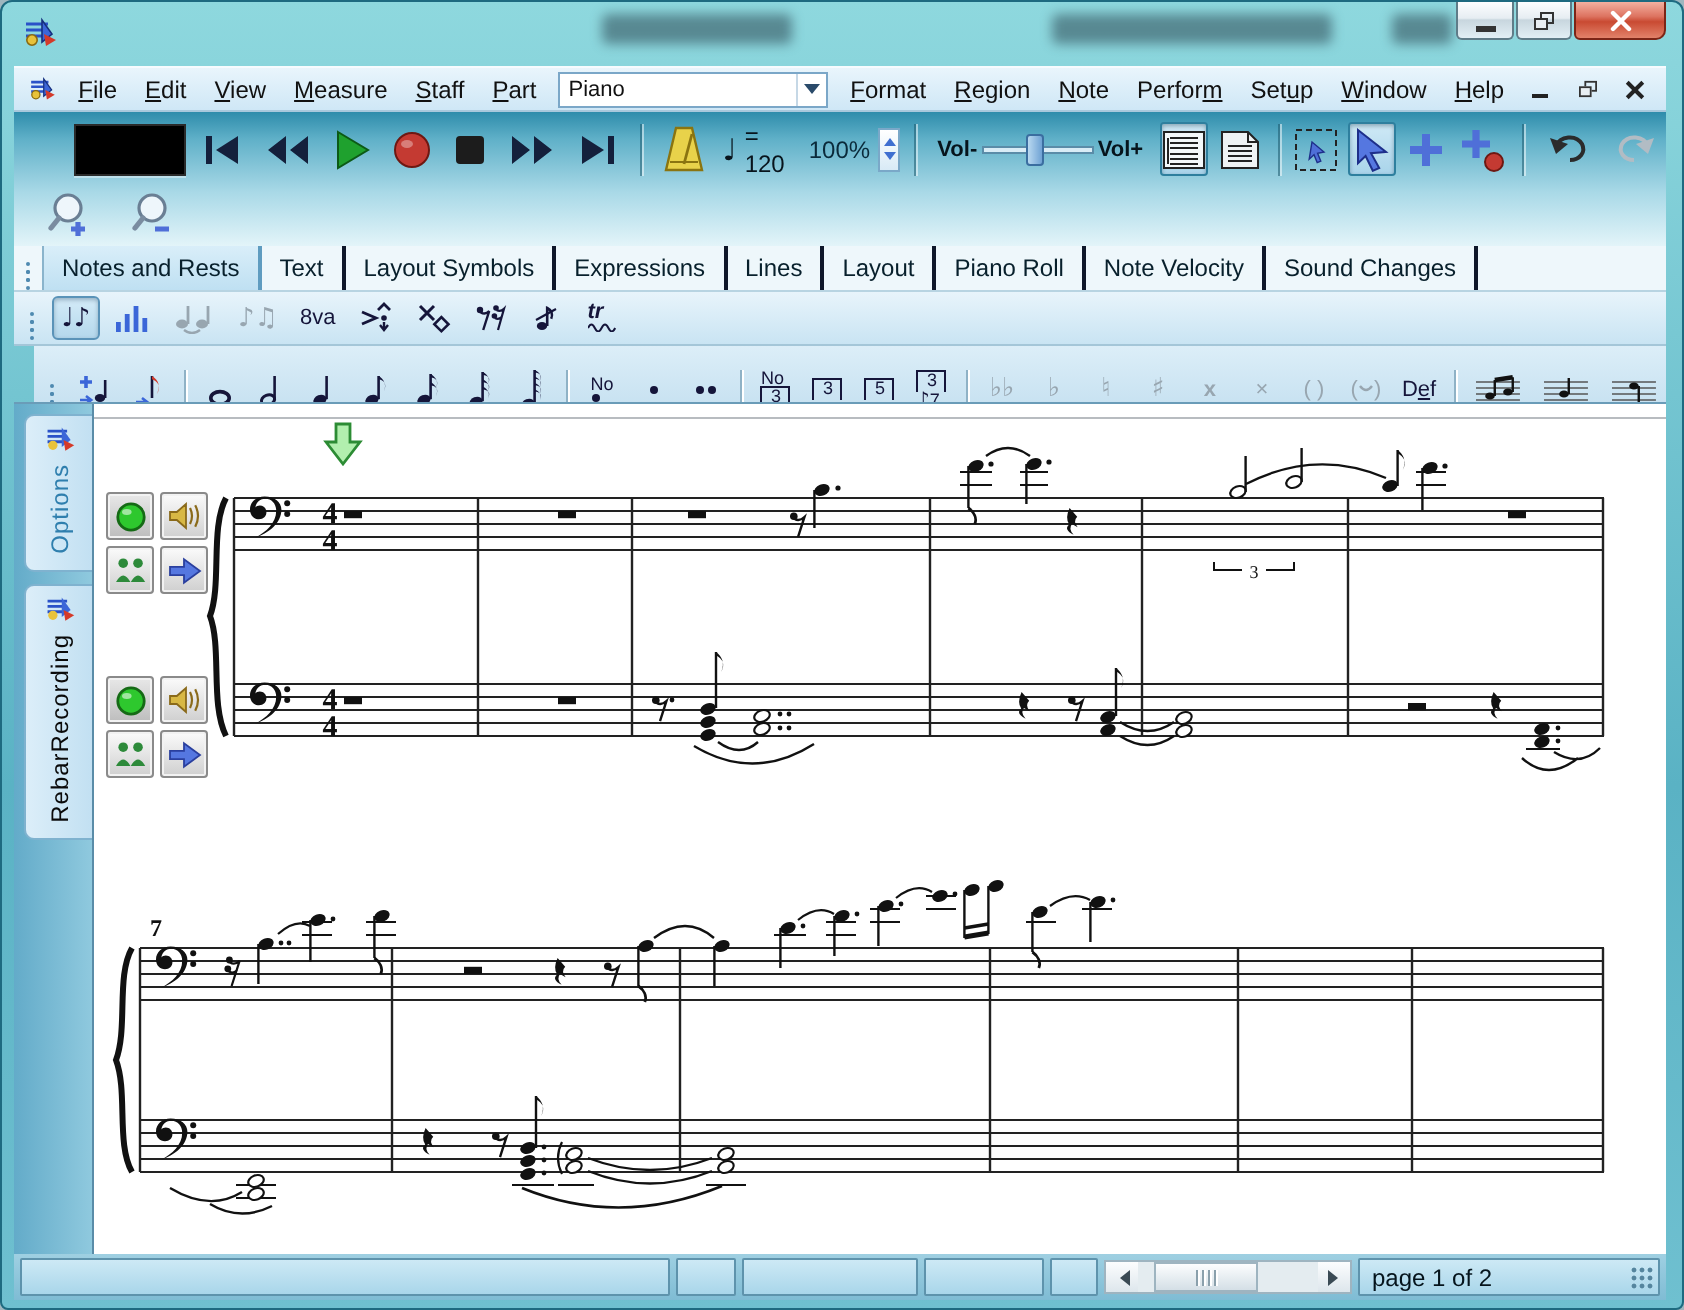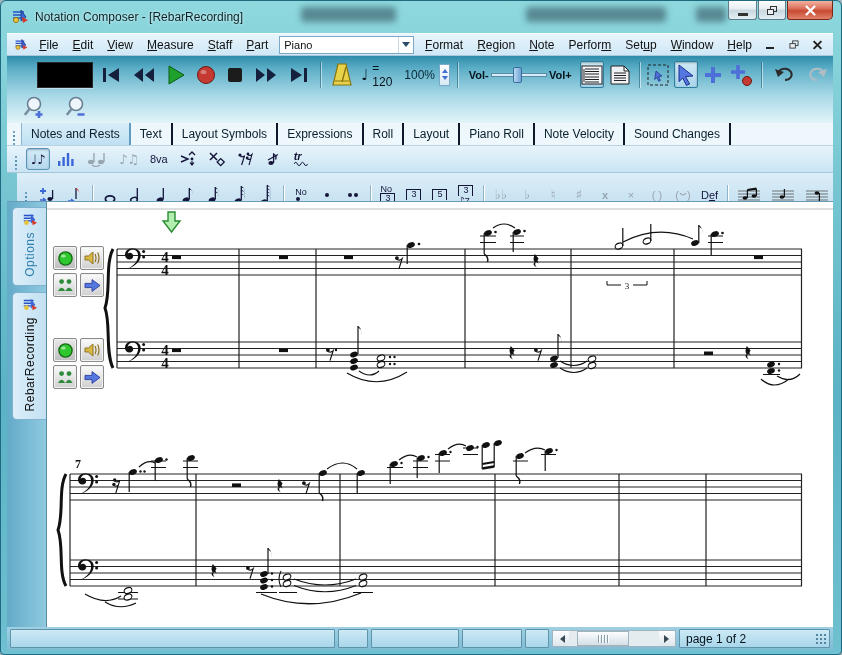--- a/index.html
+++ b/index.html
@@ -118,21 +118,20 @@
   <div class="titlebar">
     <div class="smudge" style="left:300px;width:95px;"></div>
     <div class="smudge" style="left:525px;width:140px;"></div>
     <div class="smudge" style="left:695px;width:30px;"></div>
     <svg width="18" height="18" viewBox="0 0 18 18" style="position:relative;z-index:2">
       <path d="M2,4 h11 M2,7 h11 M2,10 h11" stroke="#2a52c8" stroke-width="1.6"></path>
       <path d="M10,2 L15,9 L10,13 Z" fill="#3b66d8" stroke="#16307e" stroke-width="0.8"></path>
       <path d="M11,9 L17,12 L12,15 Z" fill="#d43a2a"></path>
       <circle cx="5" cy="12" r="2.6" fill="#e8c23a" stroke="#8a6a10" stroke-width="0.8"></circle>
     </svg>
-    <span class="title-text">Notation Composer - [RebarRecording]</span>
     <div class="caption-buttons">
       <button class="capbtn min">
           <span class="glyph-minimize"></span>
         </button>
       <button class="capbtn max">
           <span class="glyph-restore">
             <i></i>
             <i></i>
           </span>
         </button>
@@ -327,21 +326,21 @@
 
   <div class="tabrow">
     <div class="grip">
         <i></i>
         <i></i>
       </div>
     <div class="ptab sel">Notes and Rests</div>
     <div class="ptab">Text</div>
     <div class="ptab">Layout Symbols</div>
     <div class="ptab">Expressions</div>
-    <div class="ptab">Roll</div>
+    <div class="ptab">Lines</div>
     <div class="ptab">Layout</div>
     <div class="ptab">Piano Roll</div>
     <div class="ptab">Note Velocity</div>
     <div class="ptab">Sound Changes</div>
   </div>
 
   <div class="bar3">
     <div class="grip">
         <i></i>
         <i></i>

